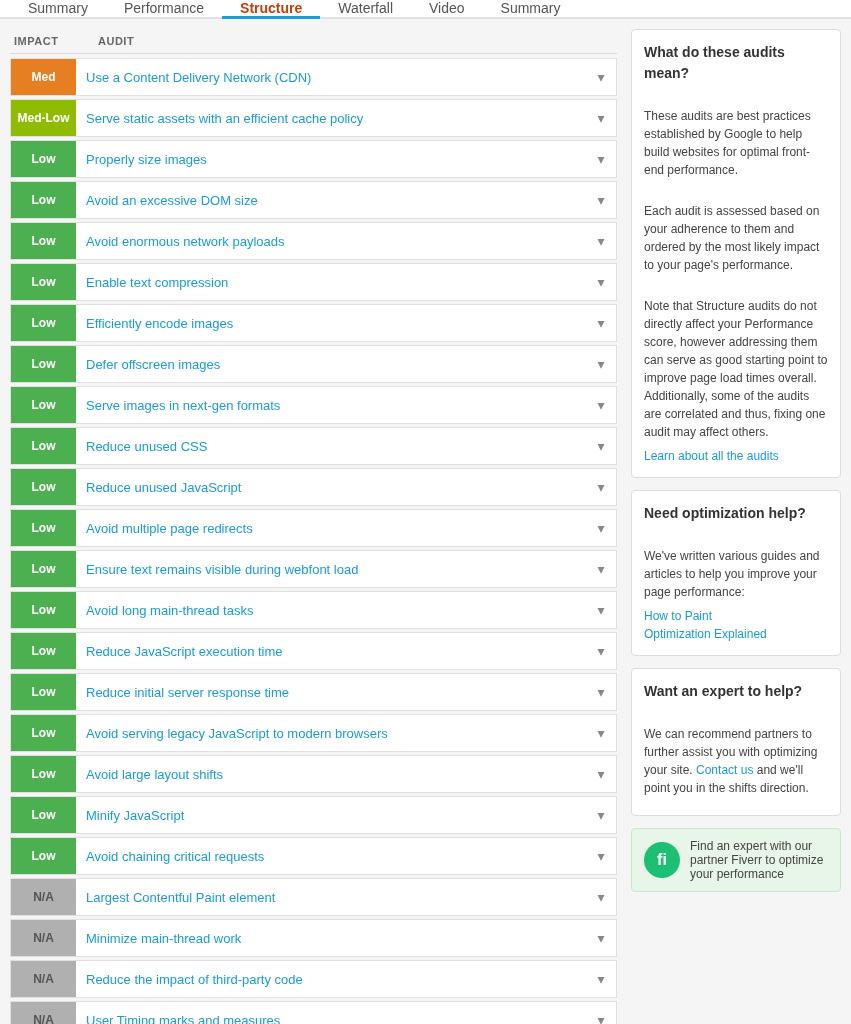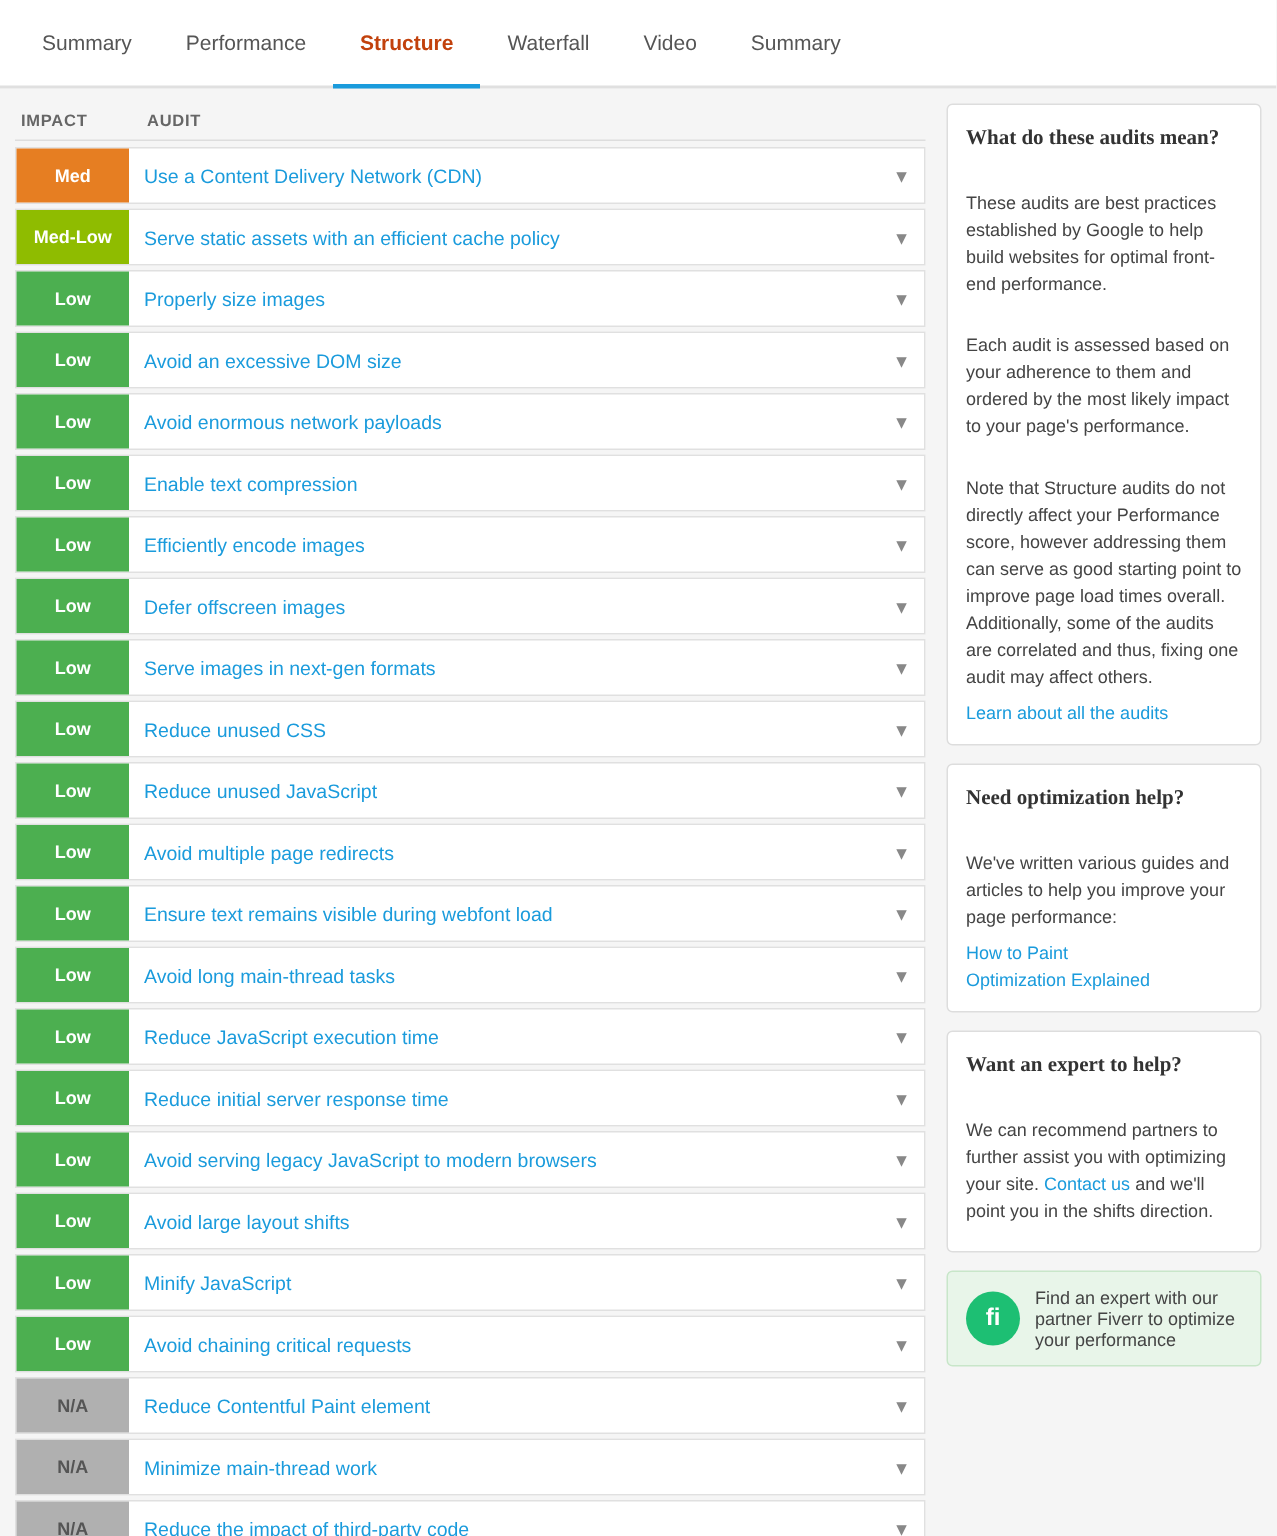--- a/index.html
+++ b/index.html
@@ -5,21 +5,21 @@
     * { box-sizing: border-box; margin: 0; padding: 0; }
     body { font-family: Arial, sans-serif; font-size: 13px; background: #f5f5f5; color: #333; }
 
     .tabs {
       display: flex;
       background: #fff;
       border-bottom: 2px solid #e0e0e0;
       padding: 0 10px;
     }
     .tab {
-      padding: 20px 18px;
+      padding: 0 18px;
       cursor: pointer;
       font-size: 14px;
       color: #555;
       border-bottom: 3px solid transparent;
       margin-bottom: -2px;
     }
     .tab.active {
       color: #c2410c;
       border-bottom: 3px solid #1a9bdc;
       font-weight: bold;
@@ -53,21 +53,21 @@
 
     .audit-row {
       display: flex;
       align-items: stretch;
       border: 1px solid #e0e0e0;
       margin-bottom: 3px;
       background: #fff;
       min-height: 36px;
     }
     .impact-badge {
-      width: 75px;
+      width: 65px;
       min-height: 36px;
       display: flex;
       align-items: center;
       justify-content: center;
       font-size: 12px;
       font-weight: bold;
       color: #fff;
       flex-shrink: 0;
     }
     .badge-med { background: #e67e22; }
@@ -109,21 +109,20 @@
       border-radius: 4px;
       padding: 12px;
       font-size: 12px;
       line-height: 1.5;
       color: #444;
     }
     .sidebar-card h3 {
       font-size: 14px;
       color: #333;
       margin-bottom: 8px;
-      font-family: Liberation Serif, serif;
     }
     .sidebar-card p {
       margin-bottom: 6px;
       margin-top: 23px;
     }
     .sidebar-card a {
       color: #1a9bdc;
       text-decoration: none;
     }
 
@@ -271,21 +270,21 @@
           <div class="audit-label">Minify JavaScript</div>
           <div class="audit-chevron">▾</div>
         </div>
         <div class="audit-row">
           <div class="impact-badge badge-low">Low</div>
           <div class="audit-label">Avoid chaining critical requests</div>
           <div class="audit-chevron">▾</div>
         </div>
         <div class="audit-row">
           <div class="impact-badge badge-na">N/A</div>
-          <div class="audit-label">Reduce Contentful Paint element</div>
+          <div class="audit-label">Largest Contentful Paint element</div>
           <div class="audit-chevron">▾</div>
         </div>
         <div class="audit-row">
           <div class="impact-badge badge-na">N/A</div>
           <div class="audit-label">Minimize main-thread work</div>
           <div class="audit-chevron">▾</div>
         </div>
         <div class="audit-row">
           <div class="impact-badge badge-na">N/A</div>
           <div class="audit-label">Reduce the impact of third-party code</div>

